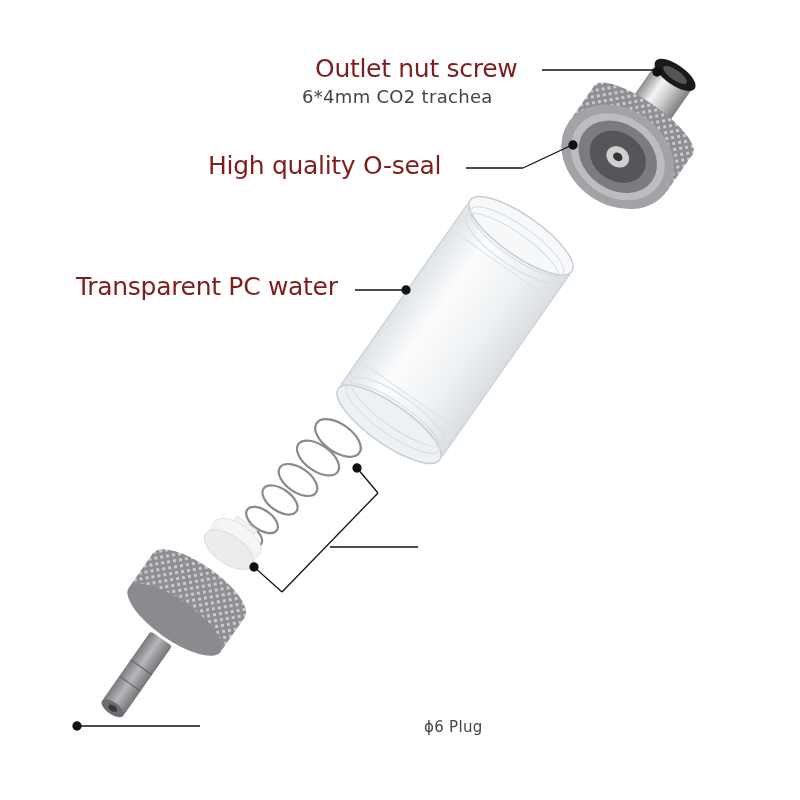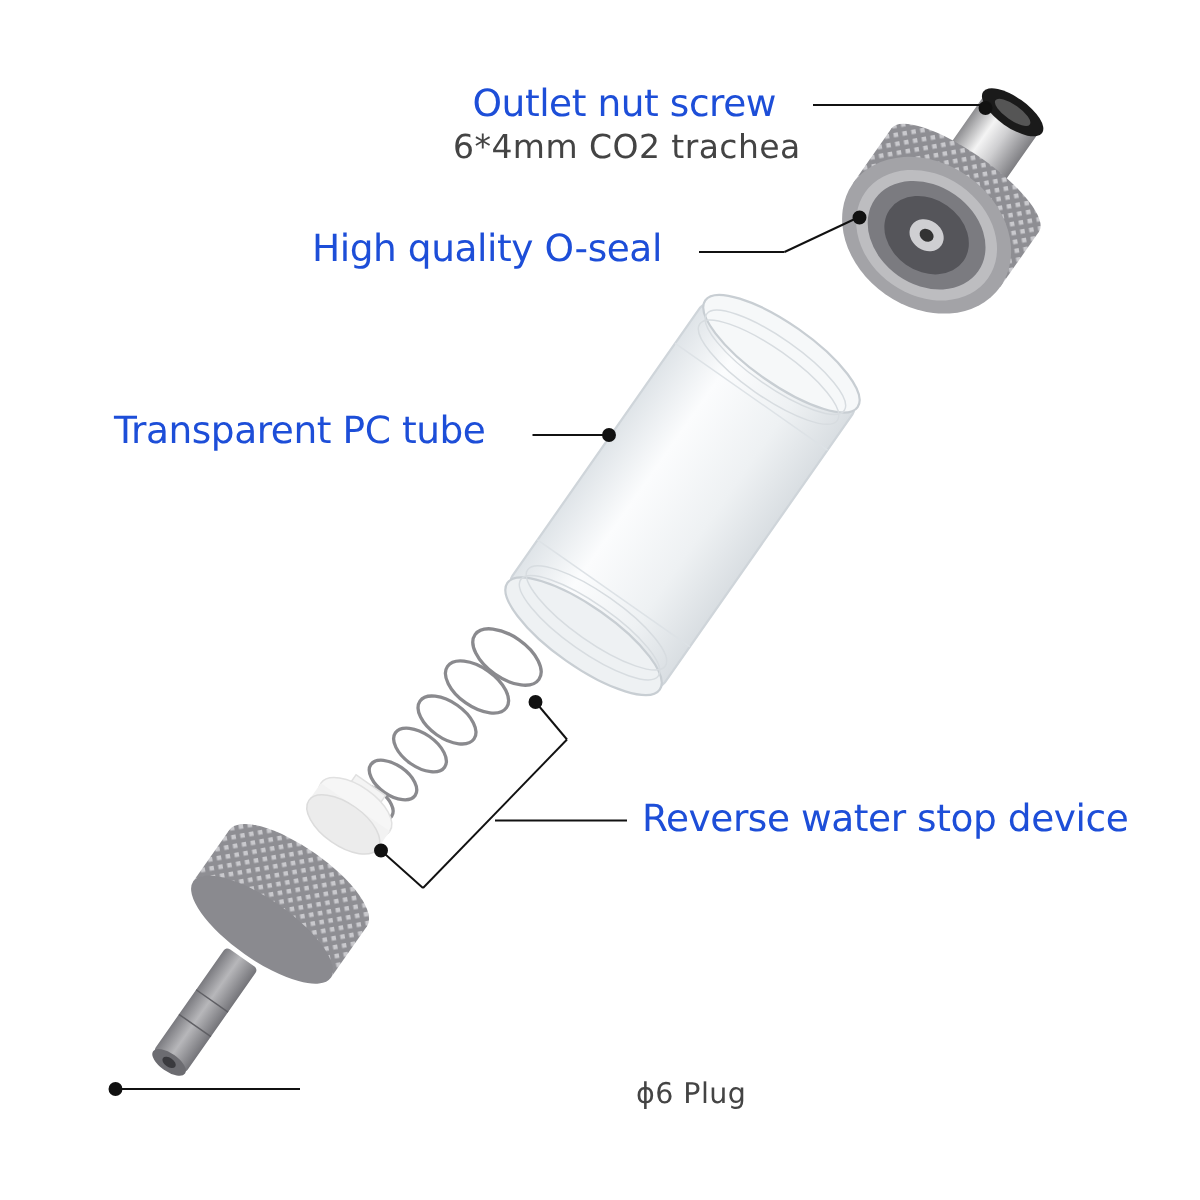--- a/index.html
+++ b/index.html
@@ -1,20 +1,20 @@
 <!DOCTYPE html>
 <html><head>
 <meta charset="utf-8">
 <style>
   html,body{margin:0;padding:0;background:#fff;}
   #stage{position:relative;width:800px;height:800px;overflow:hidden;background:#ffffff;font-family:"DejaVu Sans","Liberation Sans",sans-serif;}
   svg.art{position:absolute;left:0;top:0;}
-  .label{position:absolute;color:#1d4ed8;white-space:nowrap;line-height:1;}
+  .label{position:absolute;color:#7f1d1d;white-space:nowrap;line-height:1;}
   .big{font-size:25px;letter-spacing:-0.3px;}
-  .small{font-size:19px;color:#444;letter-spacing:0.3px;}
+  .small{font-size:15px;color:#444;letter-spacing:0.3px;}
 </style>
 </head>
 <body>
 
 <div id="stage">
 
   <svg class="art" width="800" height="800" viewBox="0 0 800 800">
     <defs>
       <pattern id="knurl" width="6" height="6" patternUnits="userSpaceOnUse" patternTransform="rotate(45)">
         <rect width="6" height="6" fill="#8e8e93"></rect>
@@ -105,19 +105,18 @@
       <line x1="378" y1="493" x2="282" y2="592"></line>
       <circle cx="254" cy="567" r="4"></circle>
         <line x1="254" y1="567" x2="282" y2="592"></line>
       <line x1="330" y1="547" x2="418" y2="547"></line>
       <circle cx="77" cy="726" r="4"></circle>
         <line x1="77" y1="726" x2="200" y2="726"></line>
     </g>
   </svg>
 
   <div class="label big" style="left:315px;top:56px;">Outlet nut screw</div>
-  <div class="label small" style="left:302px;top:88px;font-size:22px;">6*4mm CO2 trachea</div>
+  <div class="label small" style="left:302px;top:88px;font-size:18px;">6*4mm CO2 trachea</div>
   <div class="label big" style="left:208px;top:153px;text-align:right;">High quality O-seal</div>
-  <div class="label big" style="left:76px;top:274px;">Transparent PC tube</div>
-  <div class="label big" style="left:428px;top:533px;">Reverse water stop device</div>
+  <div class="label big" style="left:76px;top:274px;">Transparent PC water</div>
   <div class="label small" style="left:424px;top:720px;">ϕ6 Plug</div>
 
 </div>
 
 </body></html>

